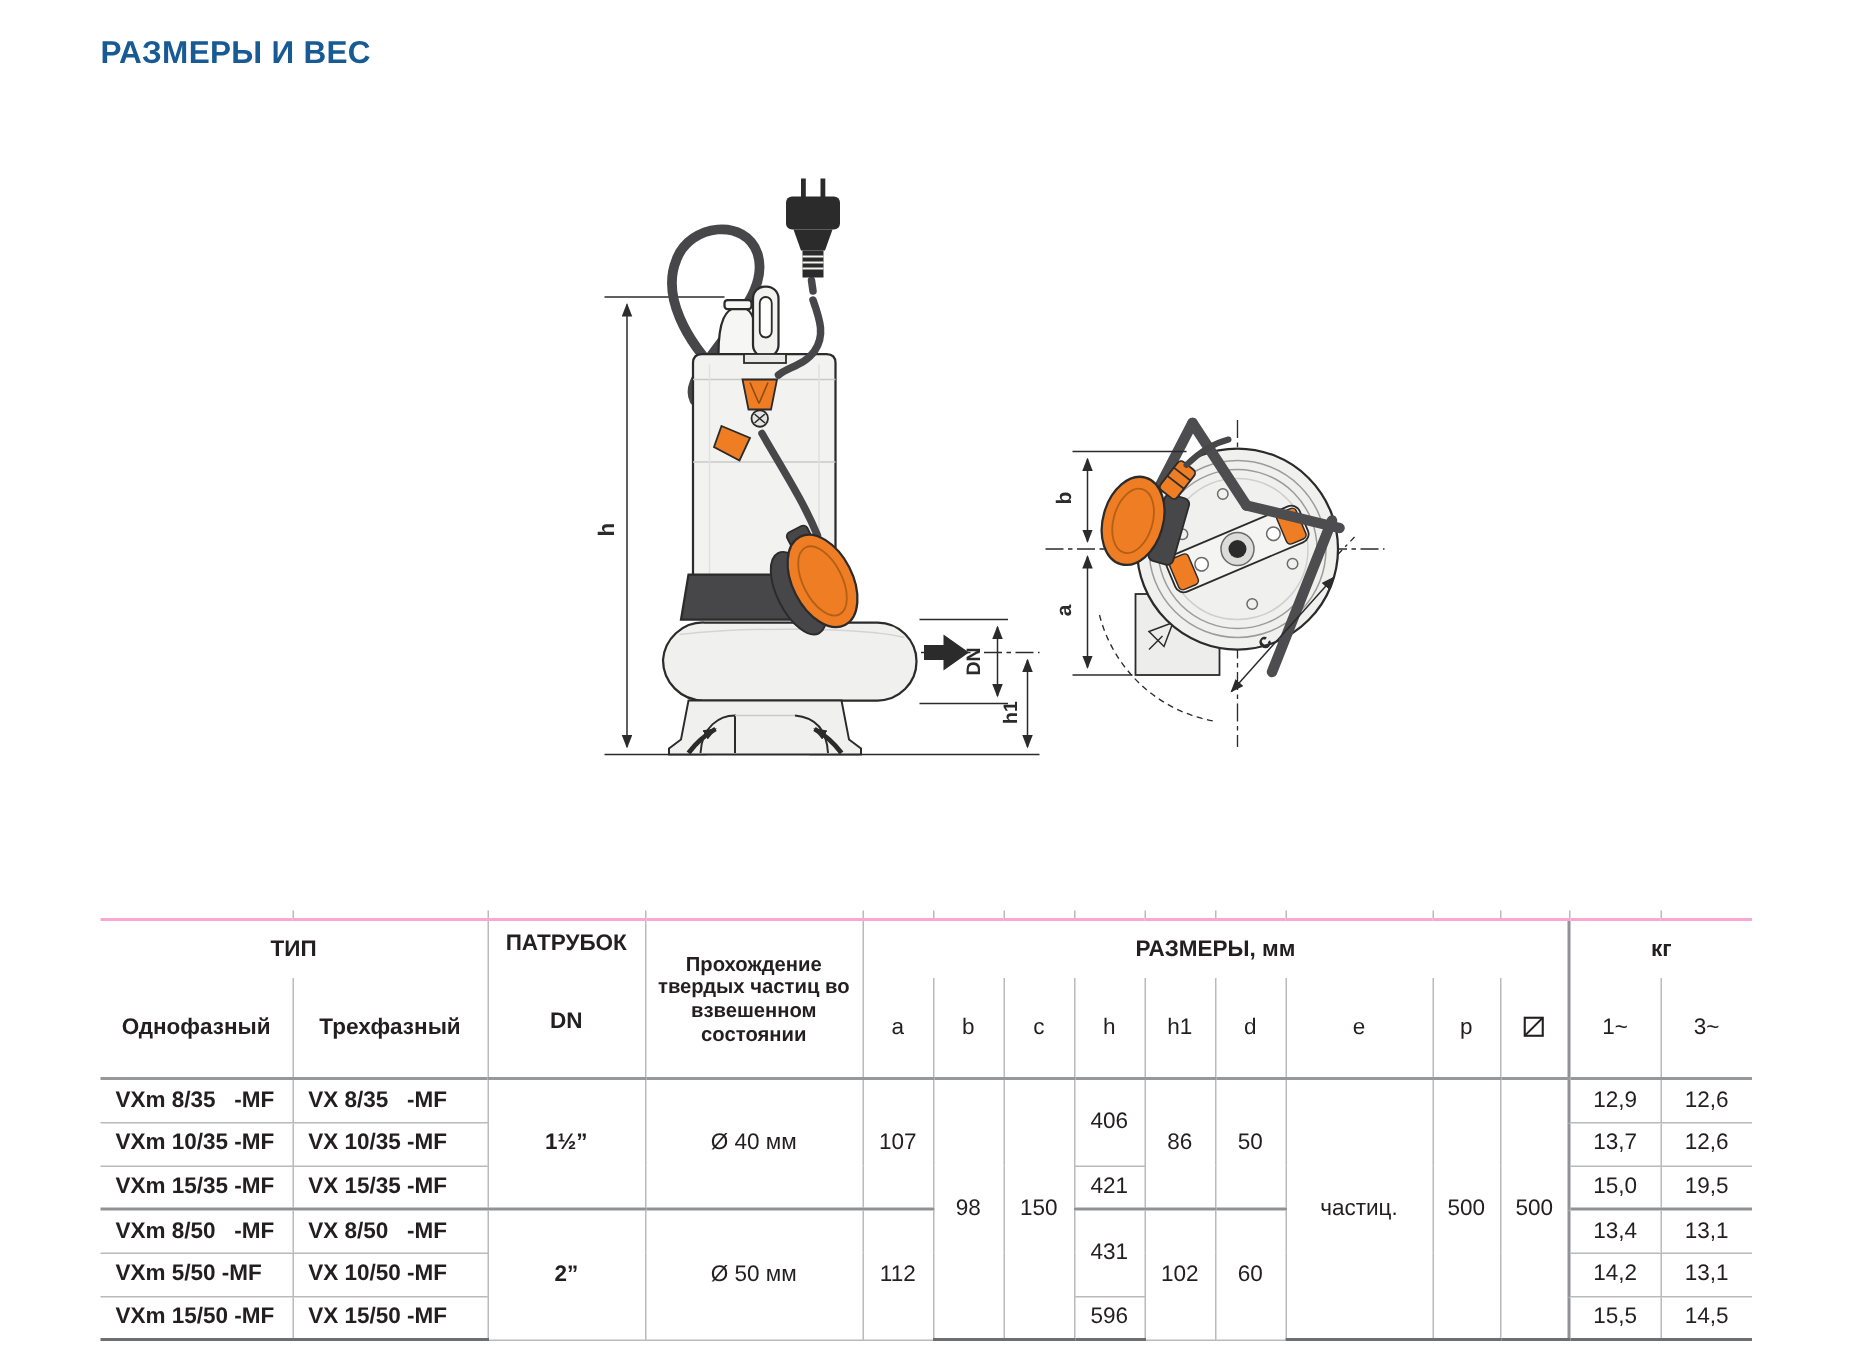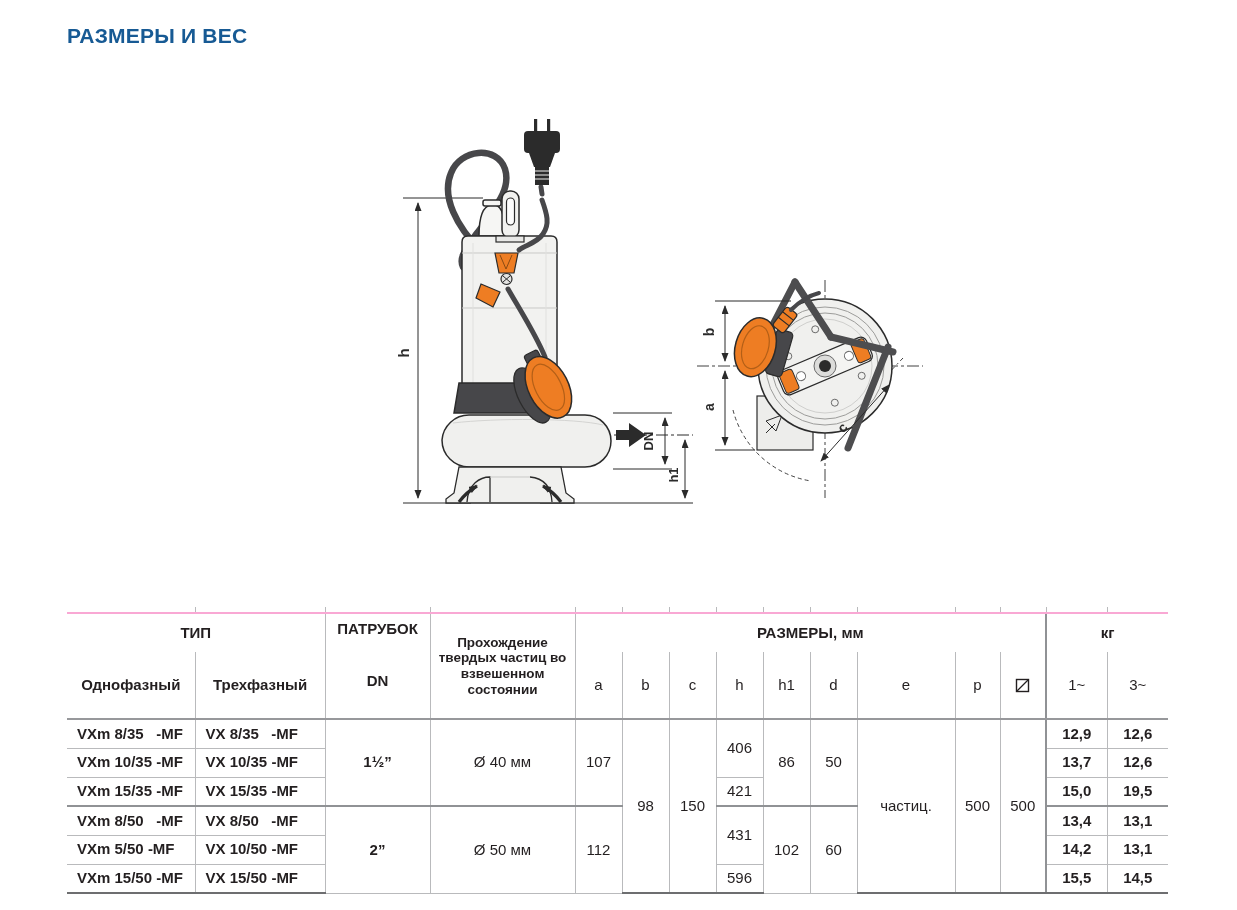--- a/index.html
+++ b/index.html
@@ -31,21 +31,21 @@
   tr.hA th { border-bottom-width:0; }
   tr.hB th { border-top-width:0; border-bottom:2px solid #97989b; }
   .hsep { border-bottom:2px solid #97989b !important; }
   .el { border-left-width:0 !important; }
   .er { border-right-width:0 !important; }
   .kgl { border-left:2px solid #909295 !important; }
   .grp { border-top:2px solid #909295 !important; }
   .bb  { border-bottom:2px solid #6d6e70 !important; }
   .hbold { font-weight:bold; }
   .type { text-align:left; padding-left:10px; font-weight:bold; white-space:pre; font-size:15px; }
-  .kg { font-weight:bold; }
+  .kg { font-weight:normal; }
   .solids-cell { font-weight:bold; font-size:13.5px; line-height:1.16; padding:0 4px; }
   .portwrap { display:flex; flex-direction:column; height:104px; }
   .portwrap .l1 { height:30px; display:flex; align-items:center; justify-content:center; font-weight:bold; }
   .portwrap .l2 { flex:1; display:flex; align-items:center; justify-content:center; font-weight:bold; }
   .sqicon { display:inline-block; vertical-align:middle; }
   text { font-family:"Liberation Sans", sans-serif; }
 </style>
 </head>
 <body>
 

